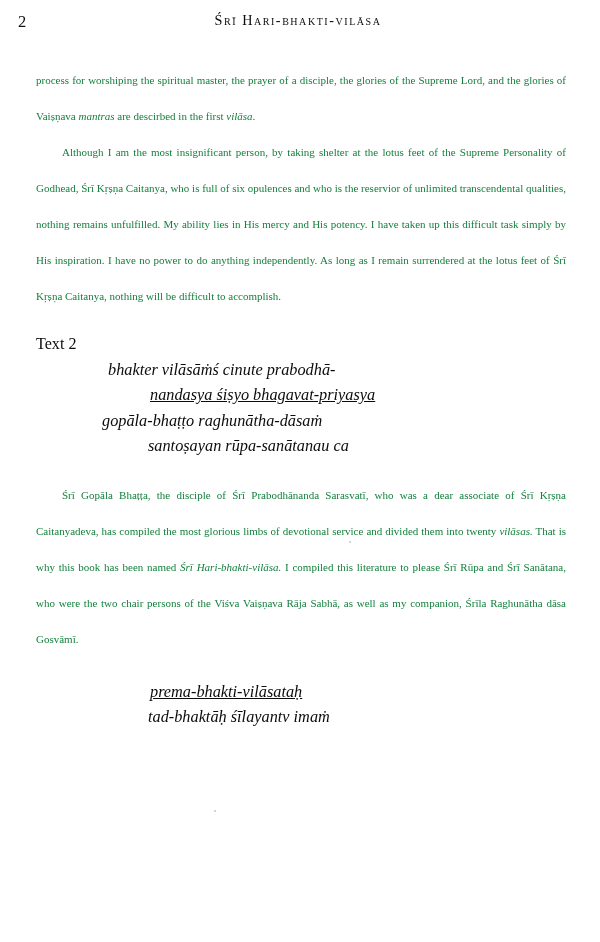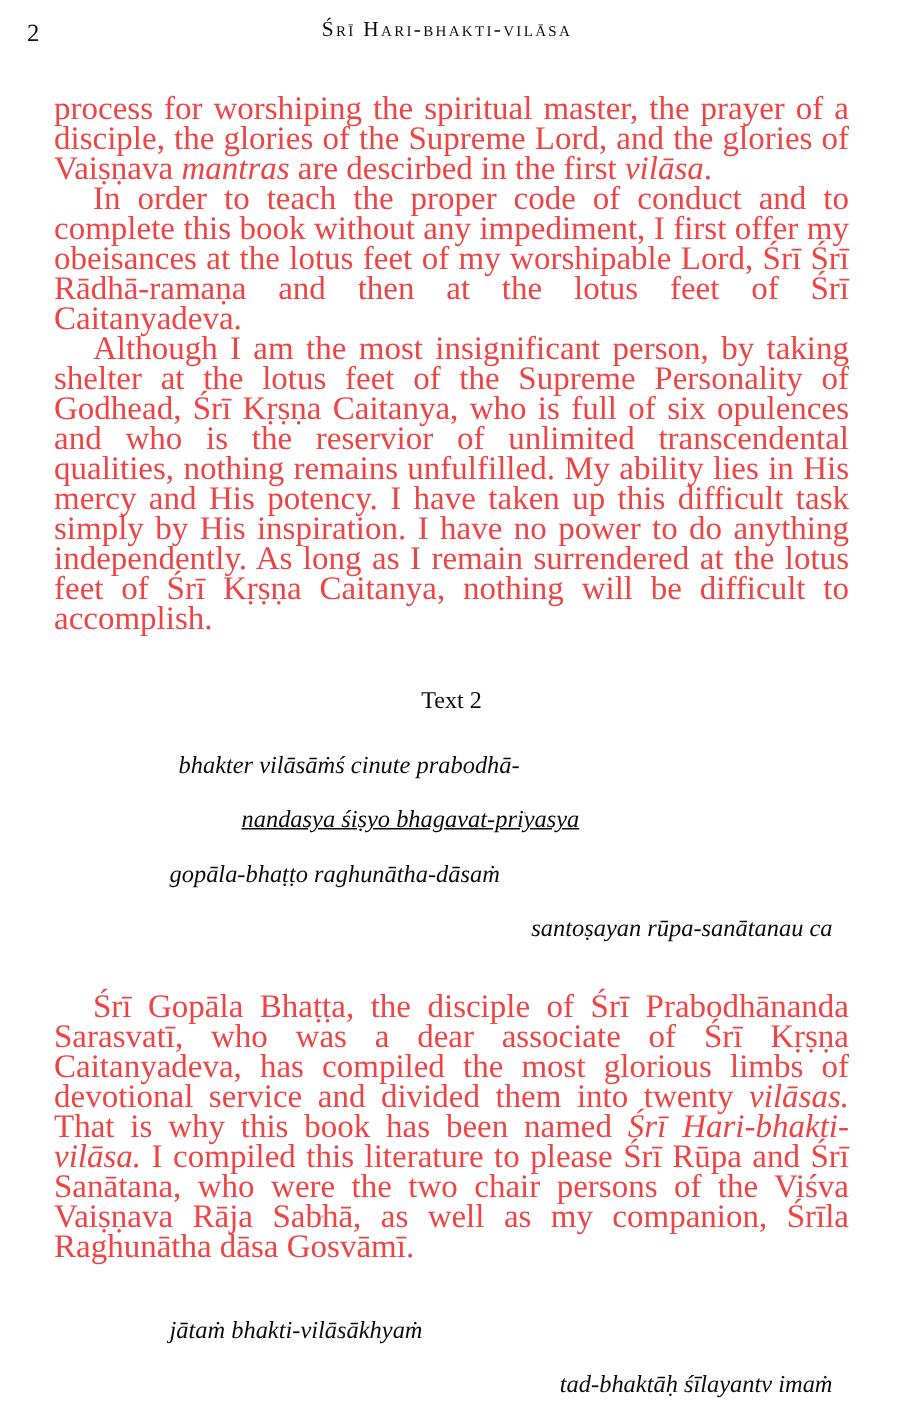--- a/index.html
+++ b/index.html
@@ -53,64 +53,63 @@
 
   
   .body {
     position: absolute;
     left: 36px;
     top: 62px;
     width: 530px;
   }
   p.para {
     margin: 0;
-    font-size: 22px;
-    line-height: 20px;
+    font-size: 11px;
+    line-height: 36px;
     text-align: justify;
     text-align-last: left;
     text-indent: 0;
     hyphens: none;
     -webkit-hyphens: none;
-    color: #ef4444;
+    color: #15803d;
   }
   p.indent {
     text-indent: 26px;
   }
   em { font-style: italic; }
 
   
   .verse-block {
     margin: 0;
     padding: 0;
   }
   .verse-label {
-    text-align: center;
     font-size: 16.1px;
     line-height: 25.5px;
-    margin: 16px;
+    margin: 0;
     color: #0b0b0b;
   }
   .verse {
     margin: 0;
     padding: 0;
     list-style: none;
     font-style: italic;
     font-size: 16.3px;
     line-height: 25.6px;
     color: #0b0b0b;
   }
   .verse li {
-    margin: 11px;
+    margin: 0;
     white-space: nowrap;
   }
   
   .verse li.l1 { padding-left: 72px; }
   .verse li.l2 { padding-left: 114px; text-decoration: underline; }
   .verse li.l3 { padding-left: 66px; font-style: italic; }
-  .verse li.l4 { padding-left: 112px; text-align: right; }
+  .verse li.l4 { padding-left: 112px; }
 
   .gap-before-verse { height: 17px; }
   .gap-after-verse  { height: 18px; }
   .gap-before-verse3 { height: 22px; }
 
   
   .speck {
     position: absolute;
     background: #9a9a9a;
     border-radius: 50%;
@@ -123,21 +122,20 @@
 <div class="page">
 
   <div class="runhead">
     <div class="runhead-title">Śrī Hari-bhakti-vilāsa</div>
   </div>
   <div class="folio">2</div>
 
   <div class="body">
 
     <p class="para" id="p0">process for worshiping the spiritual master, the prayer of a disciple, the glories of the Supreme Lord, and the glories of Vaiṣṇava <em>mantras</em> are descirbed in the first <em>vilāsa</em>.</p>
-    <p class="para indent" id="p1">In order to teach the proper code of conduct and to complete this book without any impediment, I first offer my obeisances at the lotus feet of my worshipable Lord, Śrī Śrī Rādhā-ramaṇa and then at the lotus feet of Śrī Caitanyadeva.</p>
     <p class="para indent" id="p2">Although I am the most insignificant person, by taking shelter at the lotus feet of the Supreme Personality of Godhead, Śrī Kṛṣṇa Caitanya, who is full of six opulences and who is the reservior of unlimited transcendental qualities, nothing remains unfulfilled. My ability lies in His mercy and His potency. I have taken up this difficult task simply by His inspiration. I have no power to do anything independently. As long as I remain surrendered at the lotus feet of Śrī Kṛṣṇa Caitanya, nothing will be difficult to accomplish.</p>
 
     <div class="gap-before-verse"></div>
 
     <div class="verse-block">
       <div class="verse-label">Text 2</div>
       <ul class="verse">
         <li class="l1">bhakter vilāsāṁś cinute prabodhā-</li>
         <li class="l2">nandasya śiṣyo bhagavat-priyasya</li>
         <li class="l3">gopāla-bhaṭṭo raghunātha-dāsaṁ</li>
@@ -146,21 +144,21 @@
     </div>
 
     <div class="gap-after-verse"></div>
 
     <p class="para indent" id="p4">Śrī Gopāla Bhaṭṭa, the disciple of Śrī Prabodhānanda Sarasvatī, who was a dear associate of Śrī Kṛṣṇa Caitanyadeva, has compiled the most glorious limbs of devotional service and divided them into twenty <em>vilāsas.</em> That is why this book has been named <em>Śrī Hari-bhakti-vilāsa.</em> I compiled this literature to please Śrī Rūpa and Śrī Sanātana, who were the two chair persons of the Viśva Vaiṣṇava Rāja Sabhā, as well as my companion, Śrīla Raghunātha dāsa Gosvāmī.</p>
 
     <div class="gap-before-verse3"></div>
 
     <div class="verse-block">
       <ul class="verse">
-        <li class="l3">jātaṁ bhakti-vilāsākhyaṁ</li>
+        <li class="l2">prema-bhakti-vilāsataḥ</li>
         <li class="l4">tad-bhaktāḥ śīlayantv imaṁ</li>
       </ul>
     </div>
 
   </div>
 
   <div class="speck" style="left:214px; top:810px; width:2px; height:2px;"></div>
   <div class="speck" style="left:349px; top:541px; width:2px; height:2px;"></div>
 
 </div>

